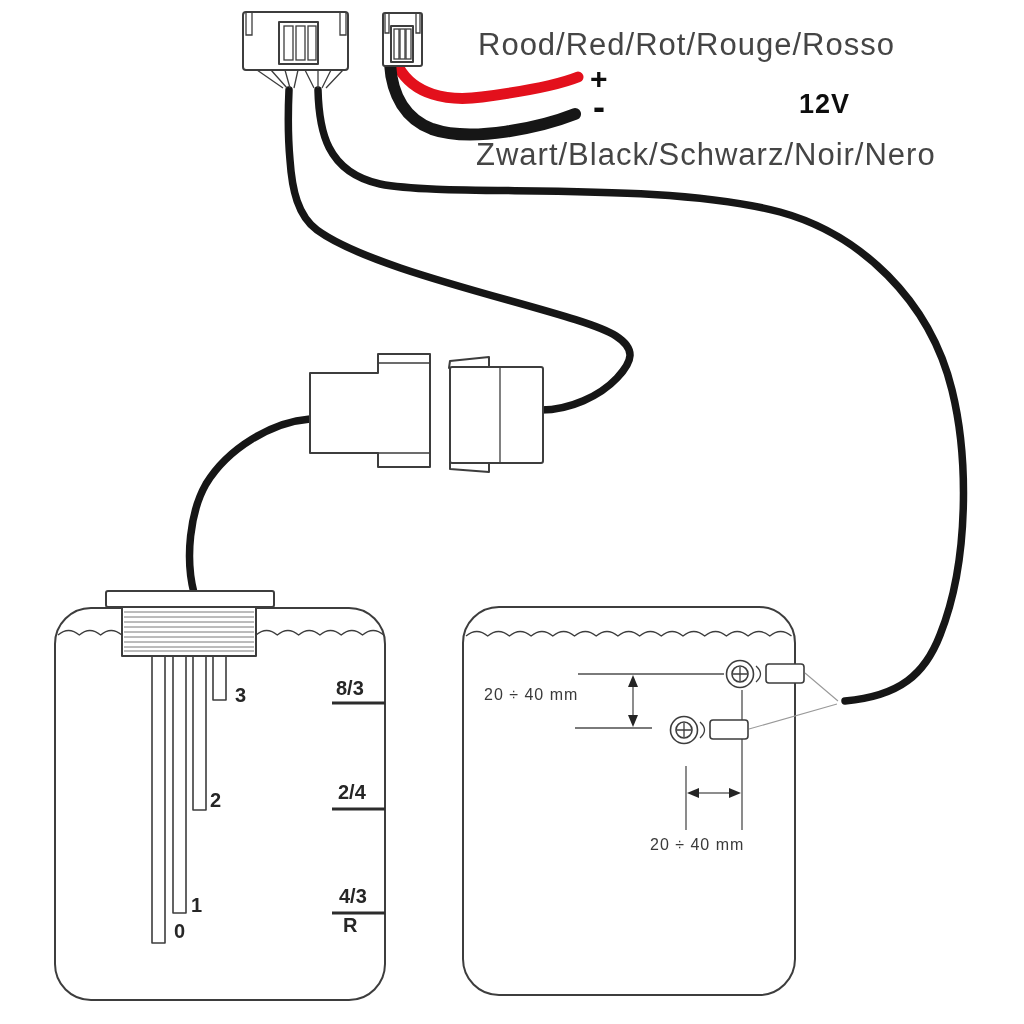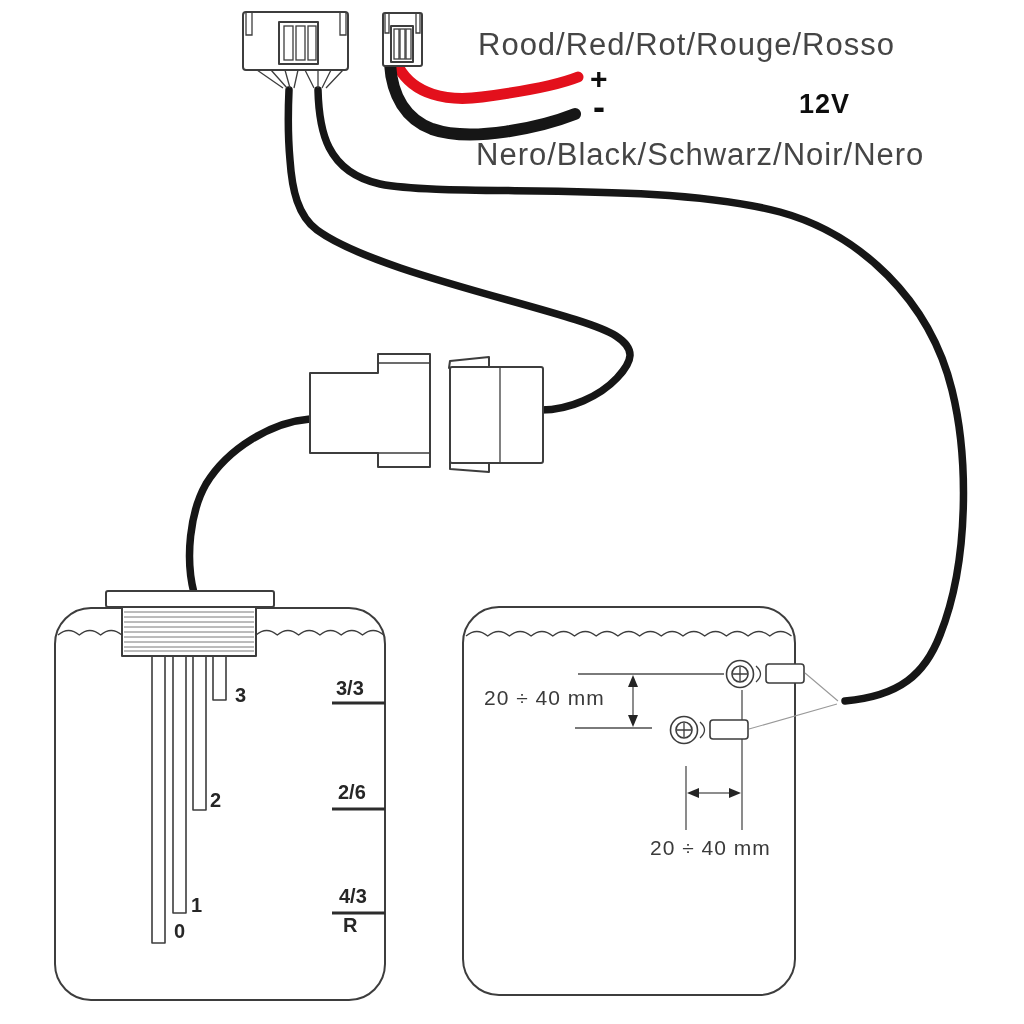--- a/index.html
+++ b/index.html
@@ -4,21 +4,21 @@
 <style>
   html,body{margin:0;padding:0;background:#fff;}
   .stage{
     position:relative;width:1024px;height:1024px;background:#fff;overflow:hidden;
     font-family:"Liberation Sans", sans-serif;
   }
   .stage svg{position:absolute;left:0;top:0;}
   .overlay{position:absolute;white-space:nowrap;}
   .lang-label{font-size:31px;color:#454545;letter-spacing:1px;font-weight:400;}
   .bold-mark{font-weight:700;color:#0d0d0d;}
-  .dim-label{font-size:21px;color:#3a3a3a;letter-spacing:1px;}
+  .dim-label{font-size:16px;color:#3a3a3a;letter-spacing:1px;}
   .num-label{font-size:20px;font-weight:700;color:#262626;}
   
   .lnf{fill:#ffffff;stroke:var(--line-art);stroke-width:2;stroke-linejoin:round;}
   .ln{fill:none;stroke:var(--line-art);stroke-width:2;stroke-linejoin:round;}
   .ln-thin{fill:none;stroke:var(--line-art);stroke-width:1.3;}
   .hatch{fill:none;stroke:#787878;stroke-width:1;}
   .dim{fill:none;stroke:#4f4f4f;stroke-width:1.3;}
   .leader{fill:none;stroke:#999999;stroke-width:1.1;}
   .arrowhead{fill:#242424;stroke:none;}
   .wire{fill:none;stroke:var(--wire-black);stroke-width:7.5;stroke-linecap:round;}
@@ -127,28 +127,28 @@
       </g>
 
       <path class="leader" d="M805,673 L838,701 M749,729 L837,704"></path>
     </g>
   </svg>
 
   <div class="overlay lang-label" style="left:478px;top:27px;">Rood/Red/Rot/Rouge/Rosso</div>
   <div class="overlay bold-mark" style="left:590px;top:62px;font-size:30px;">+</div>
   <div class="overlay bold-mark" style="left:799px;top:81px;font-size:27px;letter-spacing:1px;margin-top:8px;">12V</div>
   <div class="overlay bold-mark" style="left:593px;top:86px;font-size:36px;">-</div>
-  <div class="overlay lang-label" style="left:476px;top:137px;">Nero/Black/Schwarz/Noir/Nero</div>
+  <div class="overlay lang-label" style="left:476px;top:137px;">Zwart/Black/Schwarz/Noir/Nero</div>
 
   <div class="overlay num-label" style="left:235px;top:684px;">3</div>
   <div class="overlay num-label" style="left:210px;top:789px;">2</div>
   <div class="overlay num-label" style="left:191px;top:894px;">1</div>
   <div class="overlay num-label" style="left:174px;top:920px;">0</div>
 
-  <div class="overlay num-label" style="left:336px;top:677px;">3/3</div>
-  <div class="overlay num-label" style="left:338px;top:781px;">2/6</div>
+  <div class="overlay num-label" style="left:336px;top:677px;">8/3</div>
+  <div class="overlay num-label" style="left:338px;top:781px;">2/4</div>
   <div class="overlay num-label" style="left:339px;top:885px;">4/3</div>
   <div class="overlay num-label" style="left:343px;top:914px;">R</div>
 
   <div class="overlay dim-label" style="left:484px;top:686px;">20 ÷ 40 mm</div>
   <div class="overlay dim-label" style="left:650px;top:836px;">20 ÷ 40 mm</div>
 
 </div>
 
 </body></html>

